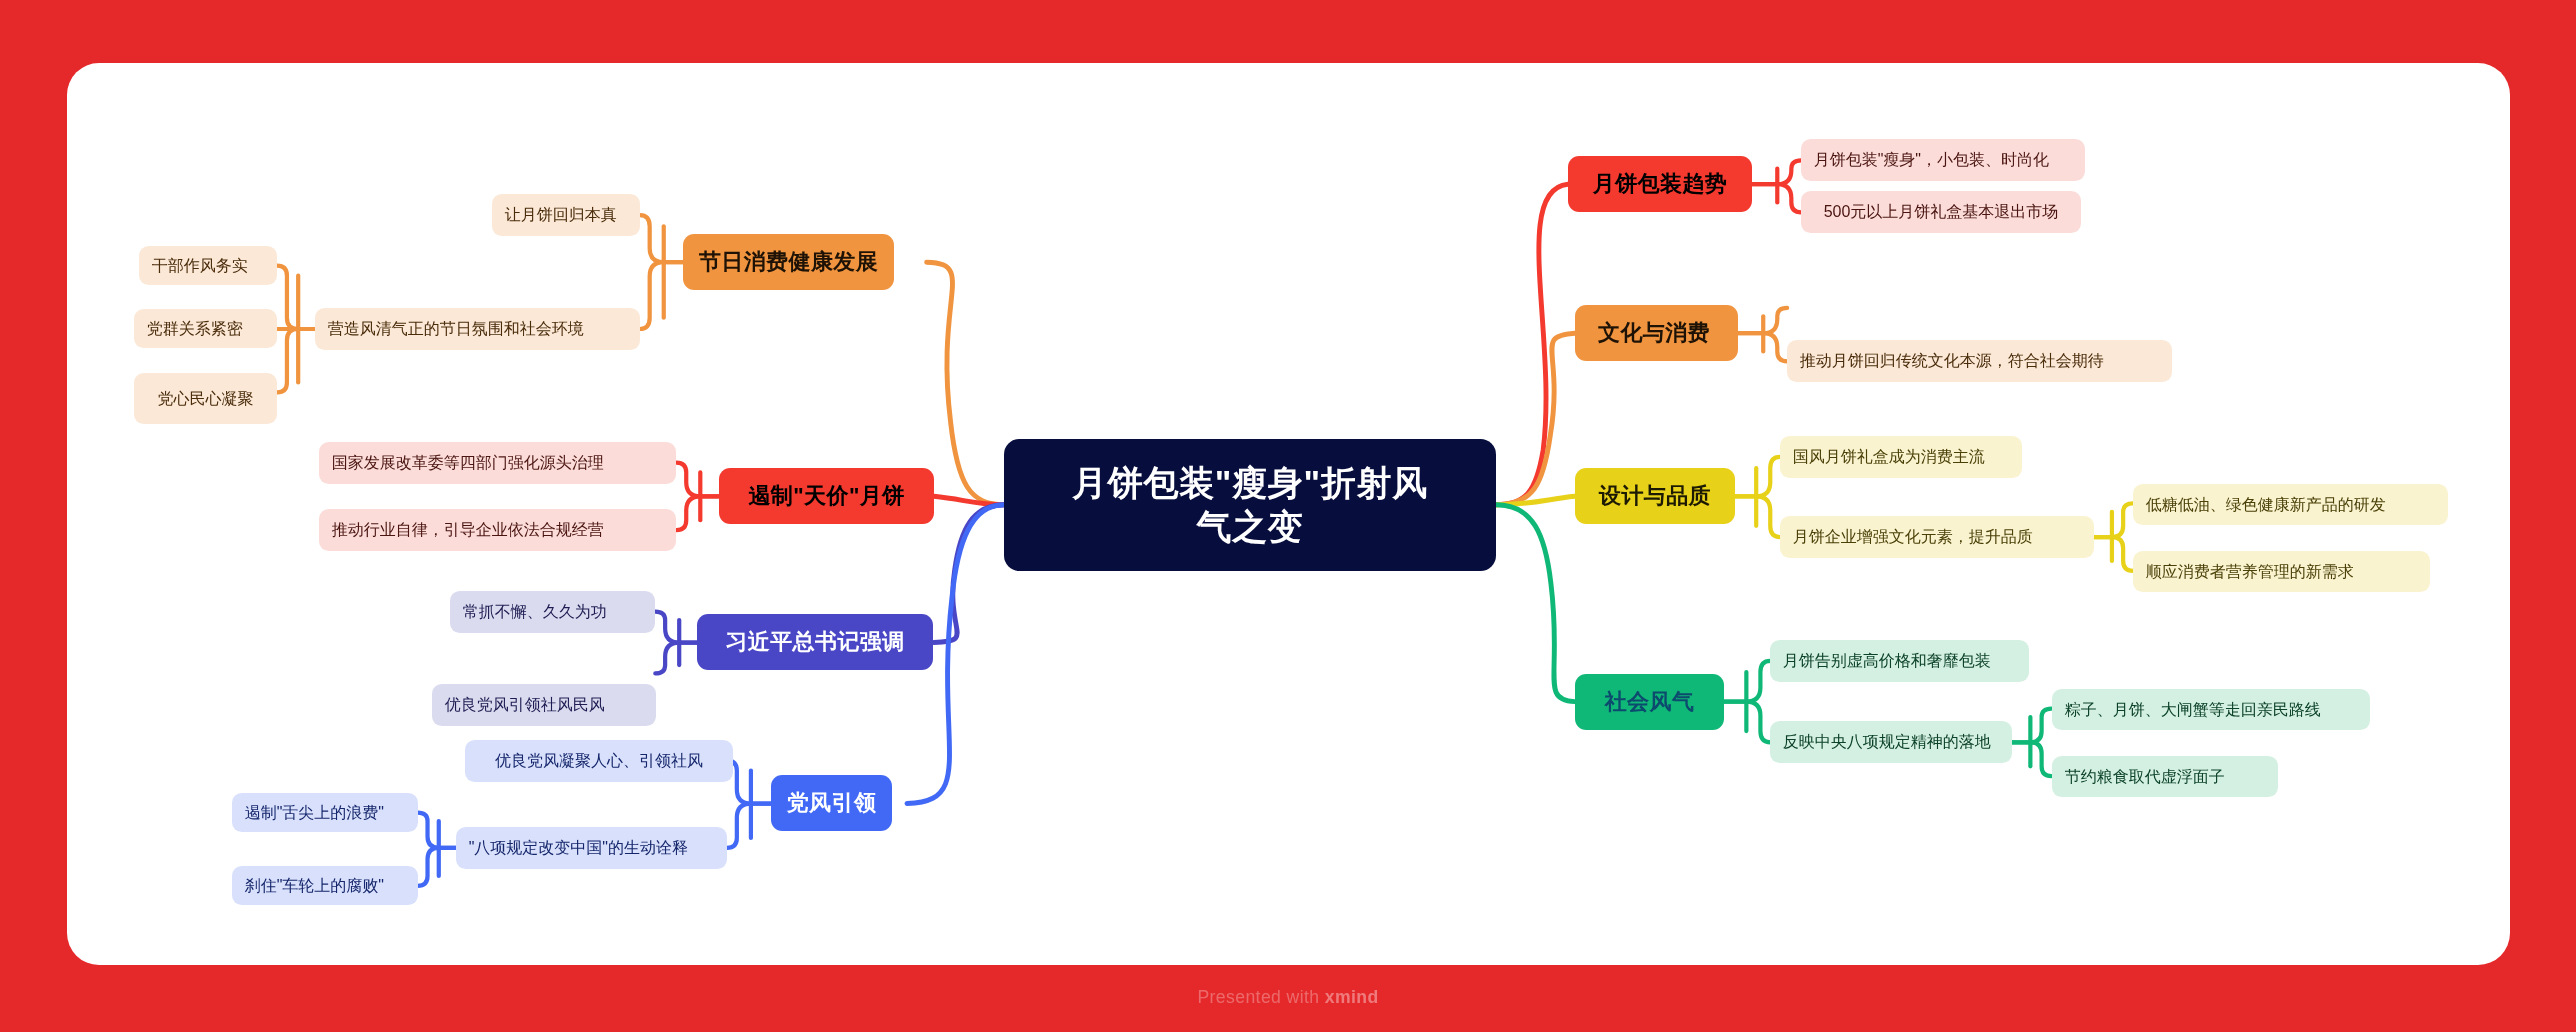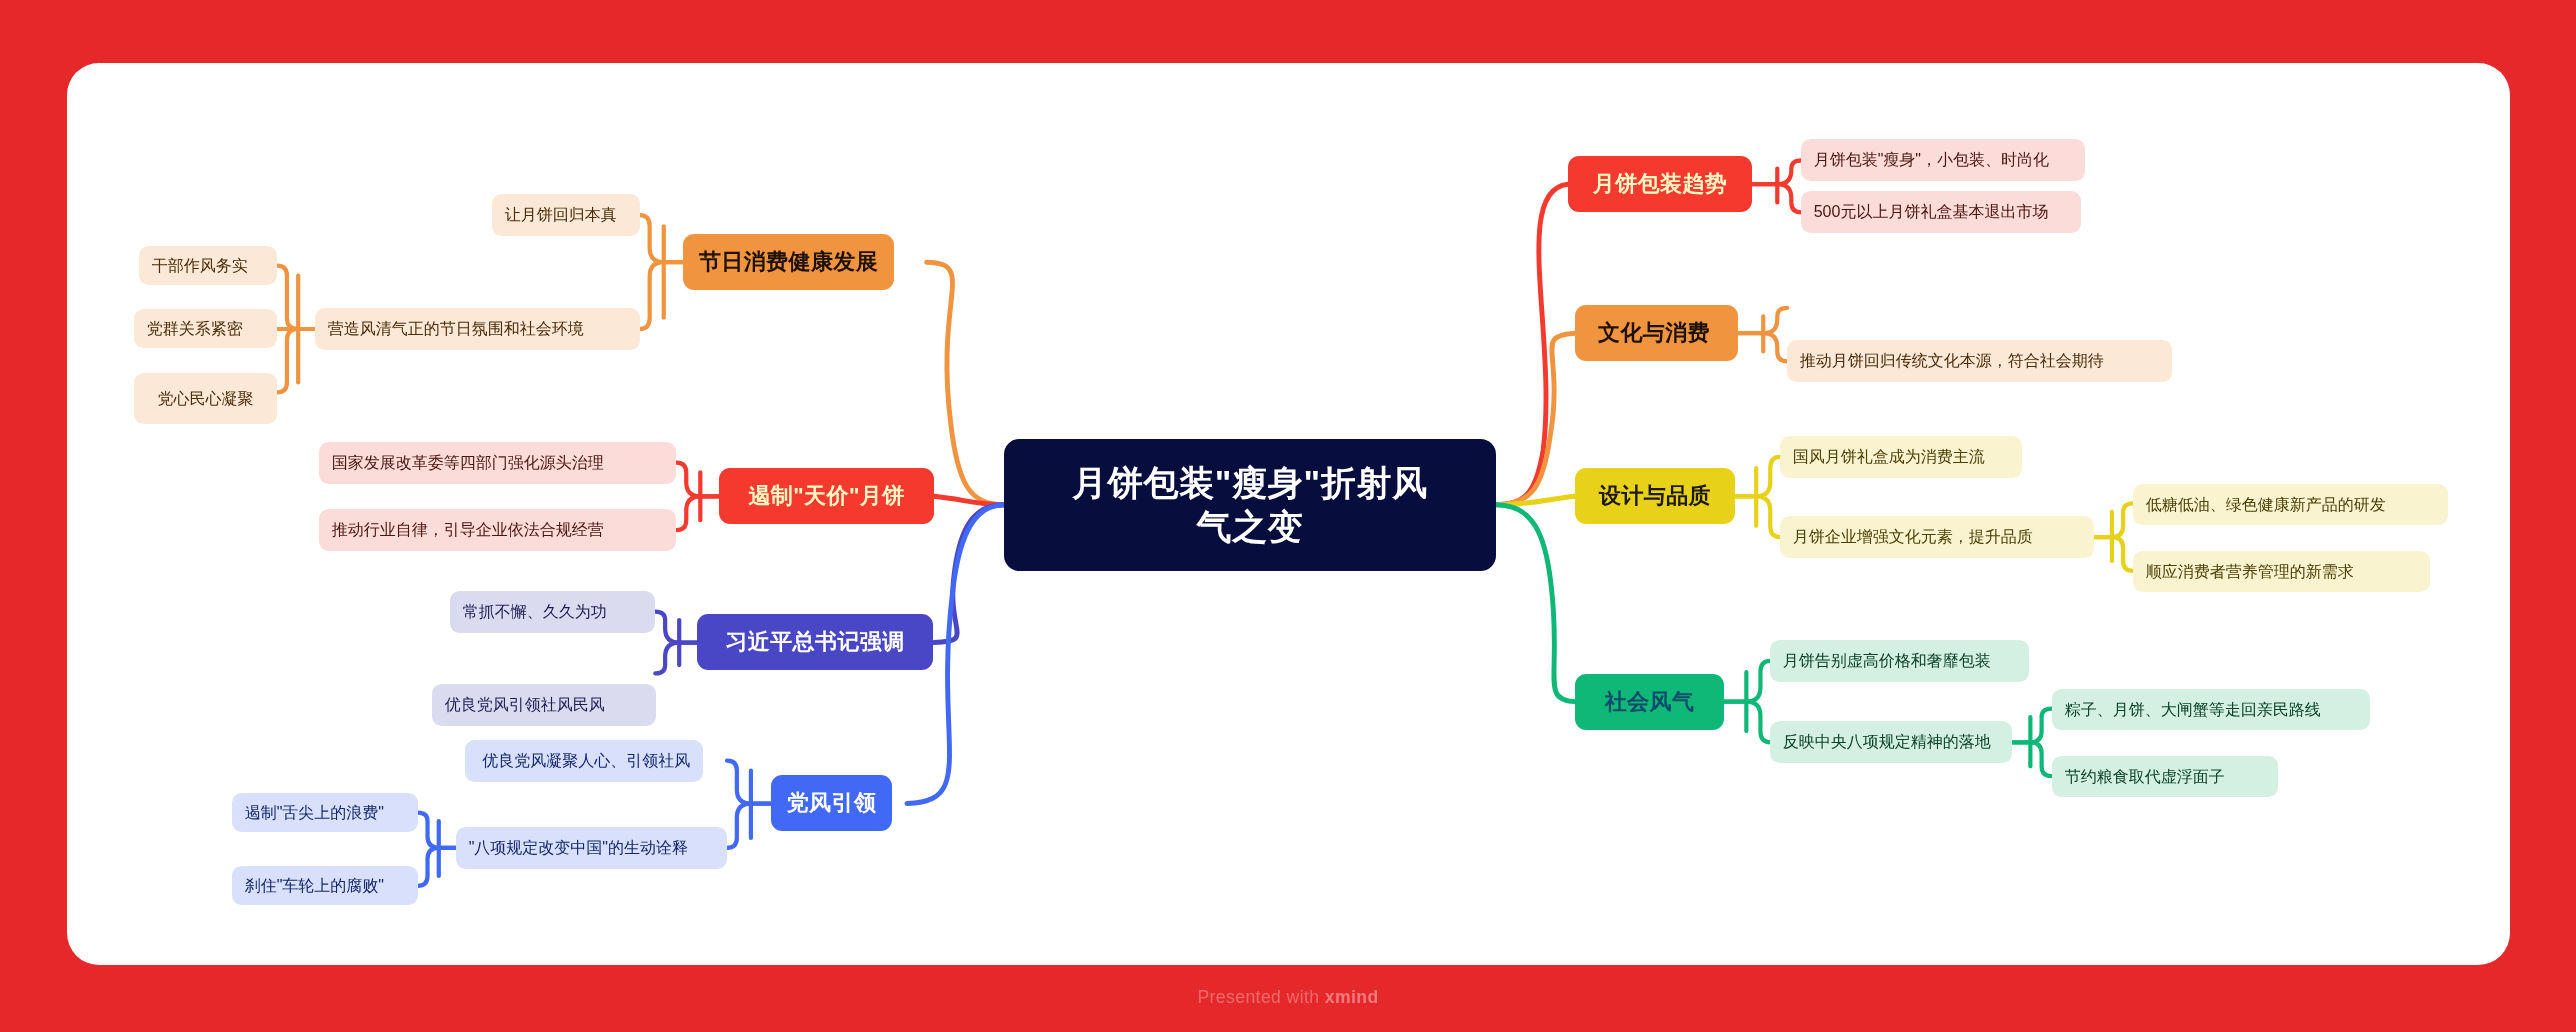--- a/index.html
+++ b/index.html
@@ -53,21 +53,21 @@
 
   
   .leaf {
     border-radius: 9.8px;
     font-size: 16px;
     font-weight: 400;
     padding: 0 12.7px;
   }
 
   
-  .c-red   { background:#f4392f; color:#fef9c3; }
+  .c-red   { background:#f4392f; color:#000000; }
   .c-redL  { background:#fbdcd8; color:#4a1410; }
   .c-orng  { background:#f0943f; color:#1d1205; }
   .c-orngL { background:#fbe8d6; color:#4a2c0b; }
   .c-yel   { background:#e8d119; color:#1d1a03; }
   .c-yelL  { background:#faf3cf; color:#4a4008; }
   .c-grn   { background:#10b877; color:#0c4a6e; }
   .c-grnL  { background:#d4f0e2; color:#0c4228; }
   .c-navy  { background:#4a47c6; color:#ffffff; }
   .c-navyL { background:#dadbef; color:#1e1c52; }
   .c-blue  { background:#4169f5; color:#ffffff; }
@@ -156,21 +156,21 @@
     <span>月饼包装"瘦身"折射风</span>
     <span>气之变</span>
   </div>
 
   <div class="node b1 c-red" style="left:1568px; top:156px; width:184px; height:56px;">
     <span>月饼包装趋势</span>
   </div>
   <div class="node leaf c-redL" style="left:1801px; top:139px; width:284px; height:42px; justify-content:flex-start;">
     <span>月饼包装"瘦身"，小包装、时尚化</span>
   </div>
-  <div class="node leaf c-redL" style="left:1801px; top:191px; width:280px; height:42px; justify-content:flex-start;">
+  <div class="node leaf c-redL" style="left:1801px; top:191px; width:280px; height:42px; justify-content:center;">
     <span>500元以上月饼礼盒基本退出市场</span>
   </div>
 
   <div class="node b1 c-orng" style="left:1575px; top:305px; width:163px; height:56px;padding-left:12px;">
     <span>文化与消费</span>
   </div>
   <div class="node leaf c-orngL" style="left:1787px; top:340px; width:385px; height:42px; justify-content:flex-start;">
     <span>推动月饼回归传统文化本源，符合社会期待</span>
   </div>
 
@@ -241,21 +241,21 @@
   <div class="node leaf c-navyL" style="left:450px; top:591px; width:205px; height:42px; justify-content:flex-start;">
     <span>常抓不懈、久久为功</span>
   </div>
   <div class="node leaf c-navyL" style="left:432px; top:652px; width:224px; height:42px; justify-content:flex-start;margin-top:32px;">
     <span>优良党风引领社风民风</span>
   </div>
 
   <div class="node b1 c-blue" style="left:771px; top:775px; width:121px; height:56px;">
     <span>党风引领</span>
   </div>
-  <div class="node leaf c-blueL" style="left:465px; top:740px; width:238px; height:42px; justify-content:flex-end;">
+  <div class="node leaf c-blueL" style="left:465px; top:740px; width:268px; height:42px; justify-content:center;">
     <span>优良党风凝聚人心、引领社风</span>
   </div>
   <div class="node leaf c-blueL" style="left:456px; top:827px; width:271px; height:42px; justify-content:flex-start;">
     <span>"八项规定改变中国"的生动诠释</span>
   </div>
   <div class="node leaf c-blueL" style="left:232px; top:793px; width:186px; height:39px; justify-content:flex-start;">
     <span>遏制"舌尖上的浪费"</span>
   </div>
   <div class="node leaf c-blueL" style="left:232px; top:866px; width:186px; height:39px; justify-content:flex-start;">
     <span>刹住"车轮上的腐败"</span>

